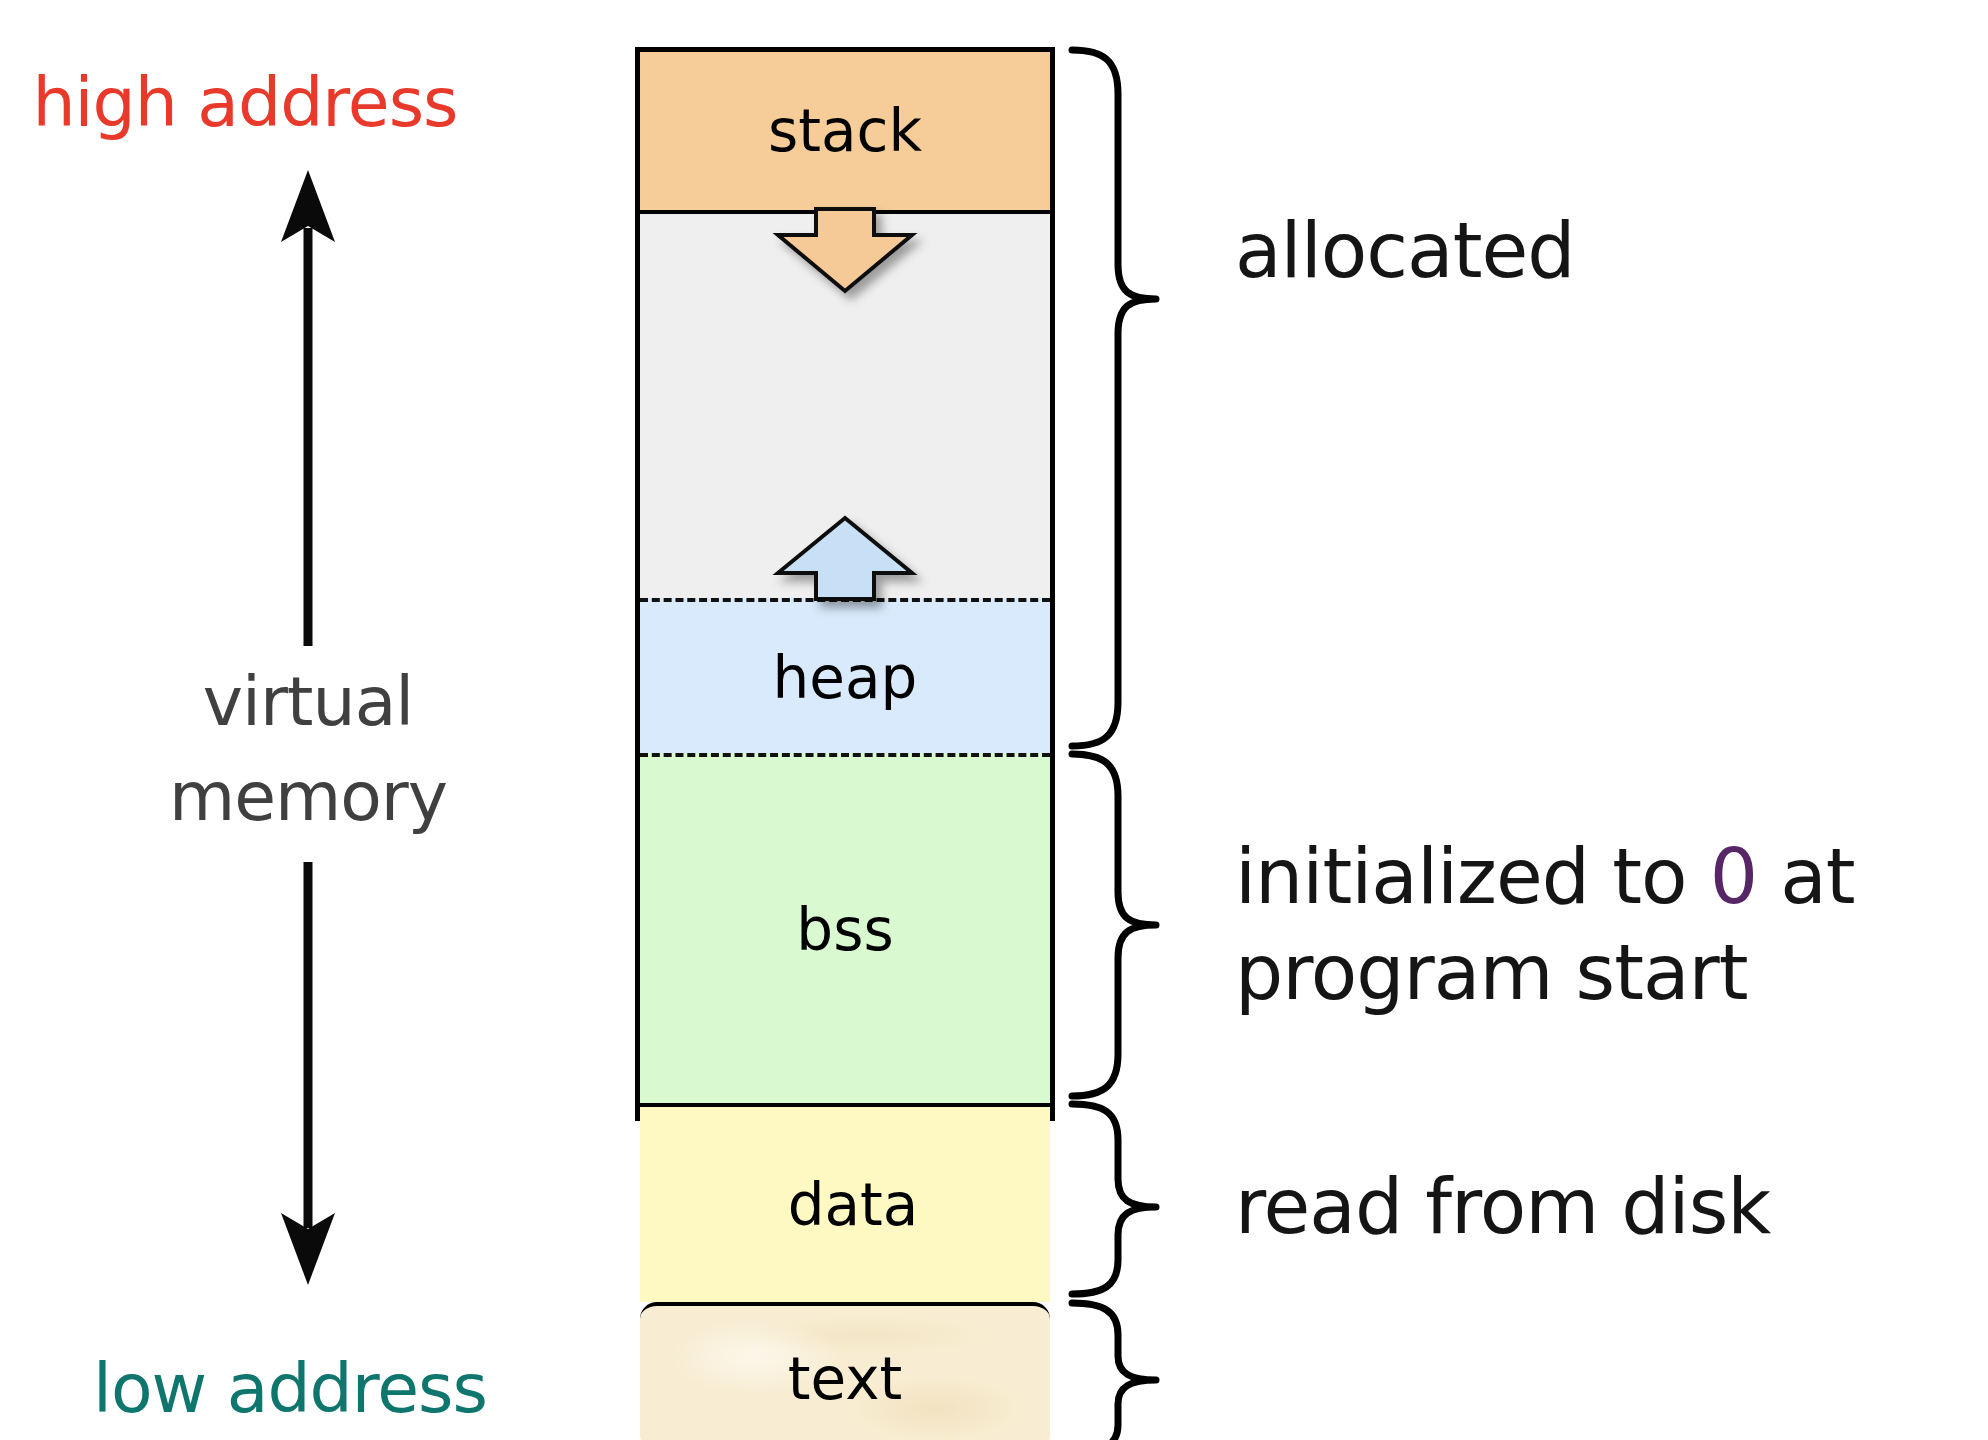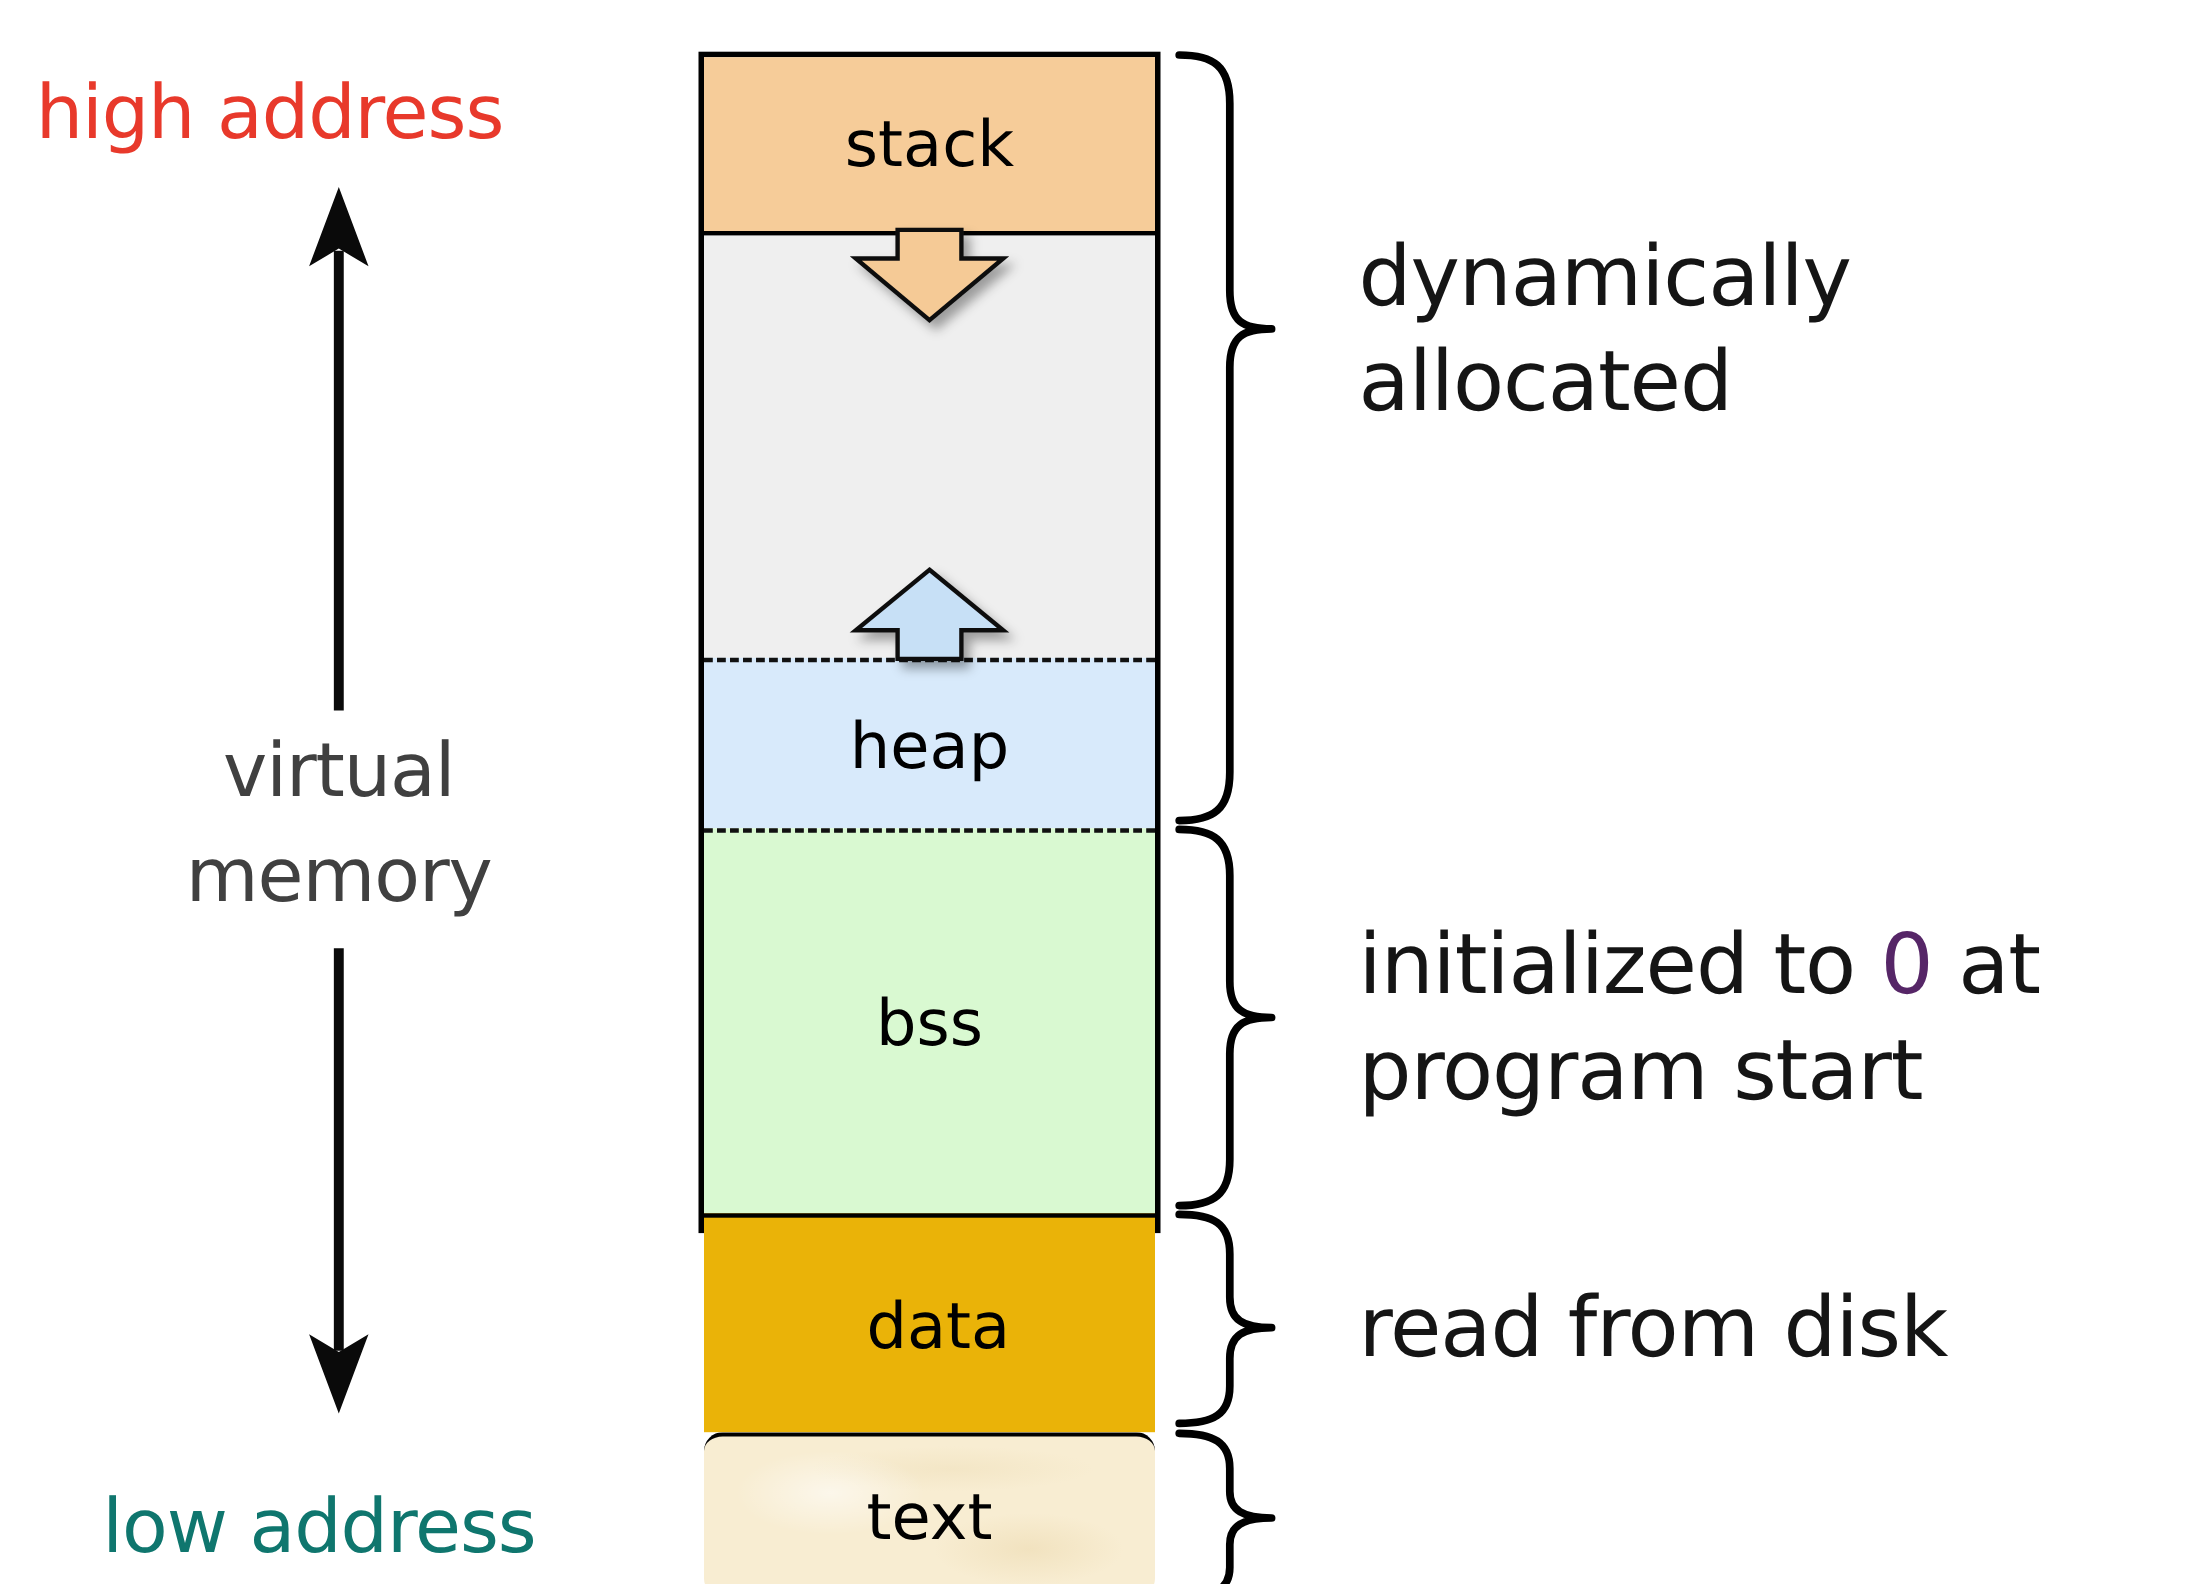--- a/index.html
+++ b/index.html
@@ -68,21 +68,21 @@
     <div class="seg" id="seg-stack" style="background-color: rgb(246, 204, 153); --text-fill: #F6CC99;">
       <span class="seg-label">stack</span>
     </div>
     <div class="seg" id="seg-free" style="background-color: rgb(239, 239, 239); --text-fill: #EFEFEF;"></div>
     <div class="seg dashed-top" id="seg-heap" style="background-color: rgb(216, 234, 251); --text-fill: #D8EAFB;">
       <span class="seg-label">heap</span>
     </div>
     <div class="seg dashed-top" id="seg-bss" style="background-color: rgb(217, 249, 209); text-align: right; --text-fill: #D9F9D1;">
       <span class="seg-label">bss</span>
     </div>
-    <div class="seg" id="seg-data" style="background-color: #eab308; padding-left: 16px; --text-fill: #F1CCF4;">
+    <div class="seg" id="seg-data" style="background-color: #fef9c3; padding-left: 16px; --text-fill: #F1CCF4;">
       <span class="seg-label">data</span>
     </div>
     <div class="seg textured" id="seg-text" style="background-color: rgb(248, 237, 210); --text-fill: #F8EDD2;">
       <span class="seg-label">text</span>
     </div>
   </div>
 
   <svg id="overlay" width="1988" height="1440" viewBox="0 0 1988 1440">
     <defs>
       <filter id="soft-shadow" x="-40%" y="-40%" width="200%" height="200%">
@@ -103,21 +103,20 @@
 
     <g stroke="#000" stroke-width="7" fill="none" stroke-linecap="round" stroke-linejoin="round">
       <path d="M 1072 18 C 1103 18 1118 28 1118 62 L 1118 232 C 1118 260 1130 267 1156 267 C 1130 267 1118 274 1118 302 L 1118 670 C 1118 704 1103 714 1072 714"></path>
       <path d="M 1072 722 C 1103 722 1118 732 1118 764 L 1118 860 C 1118 886 1130 893 1156 893 C 1130 893 1118 900 1118 926 L 1118 1022 C 1118 1054 1103 1064 1072 1064"></path>
       <path d="M 1072 1072 C 1103 1072 1118 1080 1118 1108 L 1118 1147 C 1118 1168 1130 1175 1156 1175 C 1130 1175 1118 1182 1118 1203 L 1118 1228 C 1118 1254 1103 1262 1072 1262"></path>
       <path d="M 1072 1271 C 1103 1271 1118 1279 1118 1303 L 1118 1324 C 1118 1341 1130 1348 1156 1348 C 1130 1348 1118 1355 1118 1372 L 1118 1393 C 1118 1413 1103 1421 1072 1421"></path>
     </g>
   </svg>
 
   <div class="note" id="note-dynamic">
-    <div>dynamically</div>
     <div>allocated</div>
   </div>
 
   <div class="note" id="note-bss">
     <div>
       <span>initialized to </span><span style="color: rgb(86, 38, 103);">0</span><span> at</span>
     </div>
     <div>program start</div>
   </div>
 

